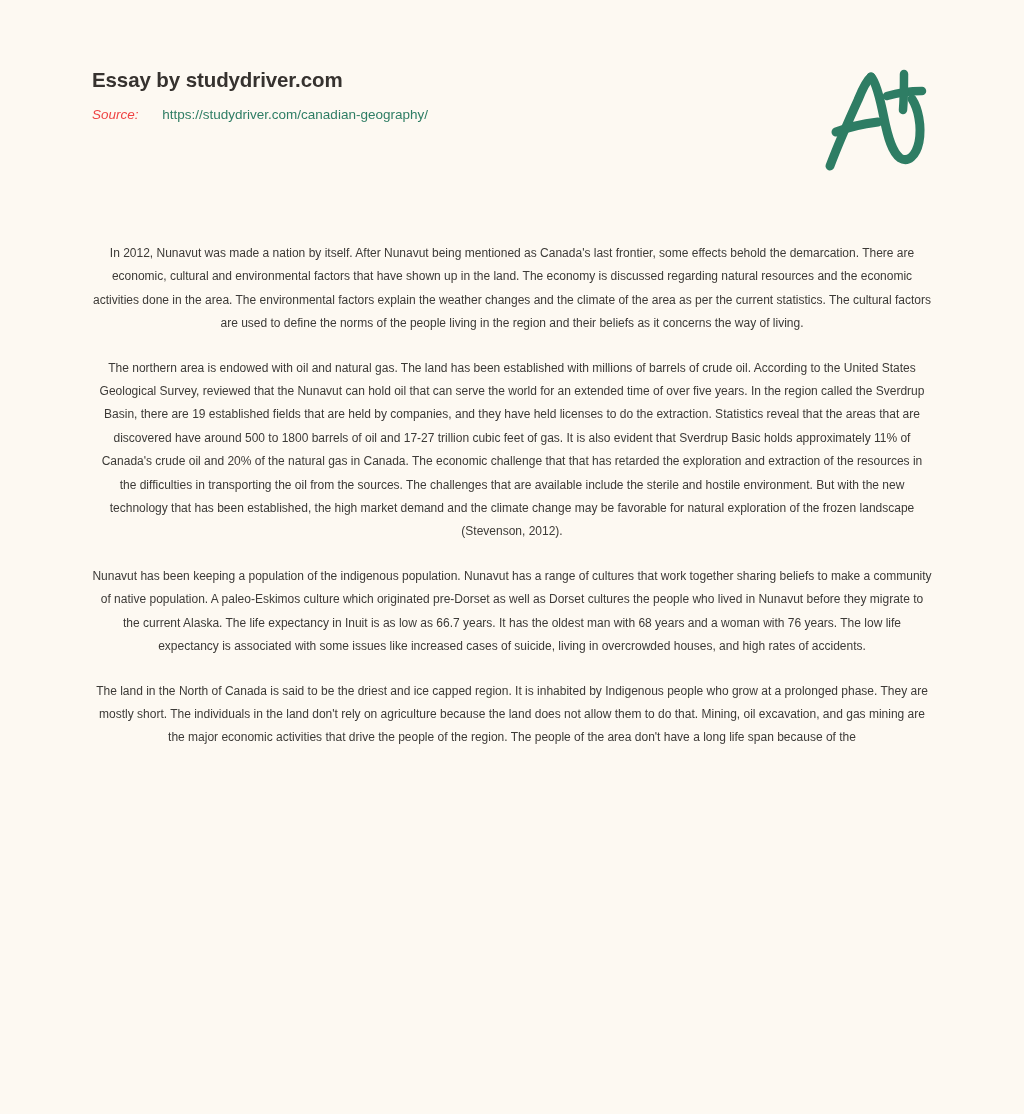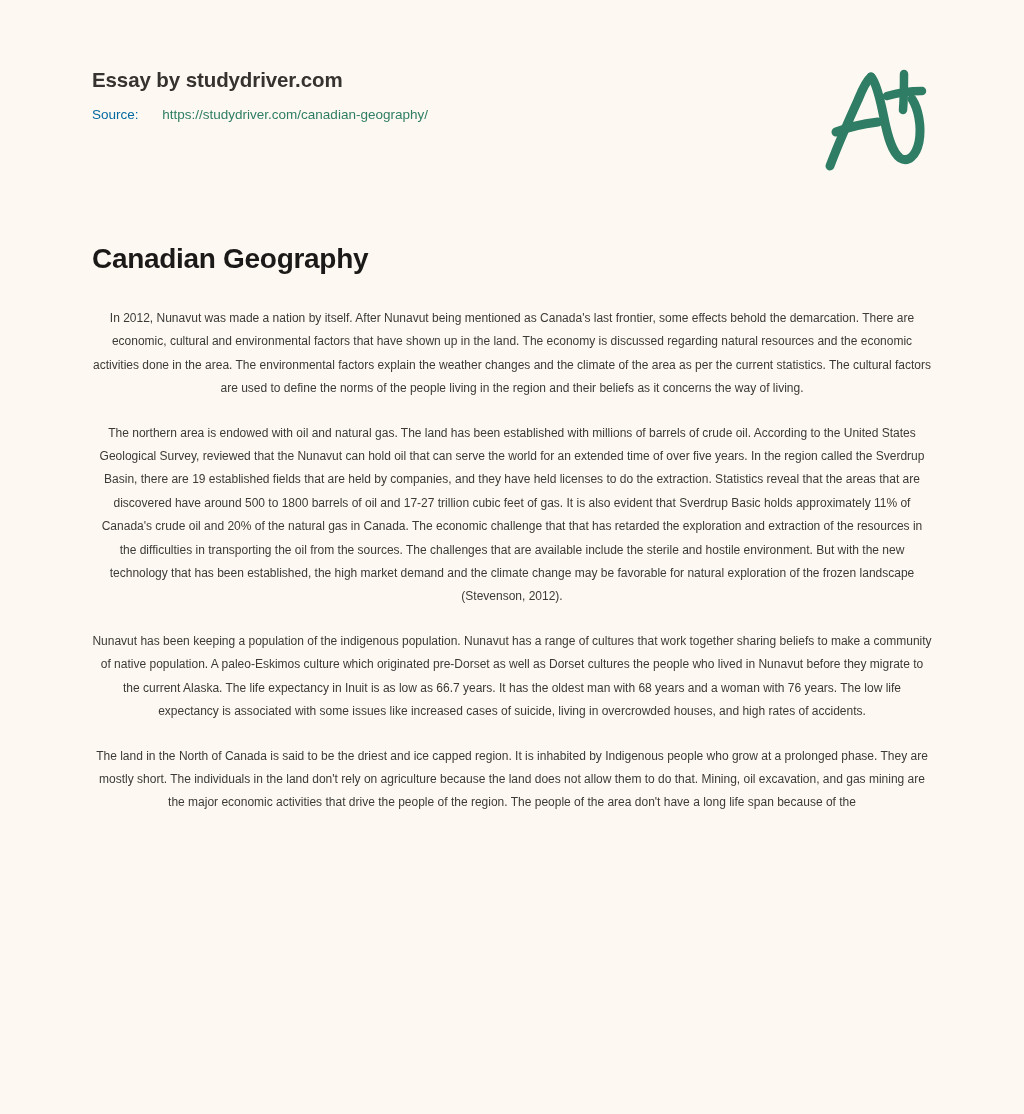--- a/index.html
+++ b/index.html
@@ -50,21 +50,22 @@
 
   .source-line {
     margin-top: 11px;
     font-size: 13.5px;
     line-height: 20px;
     color: #7b7671;
     white-space: nowrap;
   }
 
   .source-label {
-    color: #0369a1;
+    color: #ef4444;
+    font-style: italic;
   }
 
   .source-url {
     color: #2e7d64;
     text-decoration: none;
     margin-left: 20px;
   }
 
   
   .logo {
@@ -139,21 +140,20 @@
           <path d="M75 30 C 85 27, 98 25, 110 25" stroke-width="8.5"></path>
 
           <path d="M92 8 C 92 18, 92 32, 91 44" stroke-width="8.5"></path>
         </g>
       </svg>
     </div>
 
   </div>
 
   <div class="article">
-    <h1 class="article-title">Canadian Geography</h1>
 
     <div class="article-body">
       <p>In 2012, Nunavut was made a nation by itself. After Nunavut being mentioned as Canada's last frontier, some effects behold the demarcation. There are economic, cultural and environmental factors that have shown up in the land. The economy is discussed regarding natural resources and the economic activities done in the area. The environmental factors explain the weather changes and the climate of the area as per the current statistics. The cultural factors are used to define the norms of the people living in the region and their beliefs as it concerns the way of living.</p>
       <p>The northern area is endowed with oil and natural gas. The land has been established with millions of barrels of crude oil. According to the United States Geological Survey, reviewed that the Nunavut can hold oil that can serve the world for an extended time of over five years. In the region called the Sverdrup Basin, there are 19 established fields that are held by companies, and they have held licenses to do the extraction. Statistics reveal that the areas that are discovered have around 500 to 1800 barrels of oil and 17-27 trillion cubic feet of gas. It is also evident that Sverdrup Basic holds approximately 11% of Canada's crude oil and 20% of the natural gas in Canada. The economic challenge that that has retarded the exploration and extraction of the resources in the difficulties in transporting the oil from the sources. The challenges that are available include the sterile and hostile environment. But with the new technology that has been established, the high market demand and the climate change may be favorable for natural exploration of the frozen landscape (Stevenson, 2012).</p>
       <p>Nunavut has been keeping a population of the indigenous population. Nunavut has a range of cultures that work together sharing beliefs to make a community of native population. A paleo-Eskimos culture which originated pre-Dorset as well as Dorset cultures the people who lived in Nunavut before they migrate to the current Alaska. The life expectancy in Inuit is as low as 66.7 years. It has the oldest man with 68 years and a woman with 76 years. The low life expectancy is associated with some issues like increased cases of suicide, living in overcrowded houses, and high rates of accidents.</p>
       <p>The land in the North of Canada is said to be the driest and ice capped region. It is inhabited by Indigenous people who grow at a prolonged phase. They are mostly short. The individuals in the land don't rely on agriculture because the land does not allow them to do that. Mining, oil excavation, and gas mining are the major economic activities that drive the people of the region. The people of the area don't have a long life span because of the</p>
     </div>
   </div>
 
 </div>

